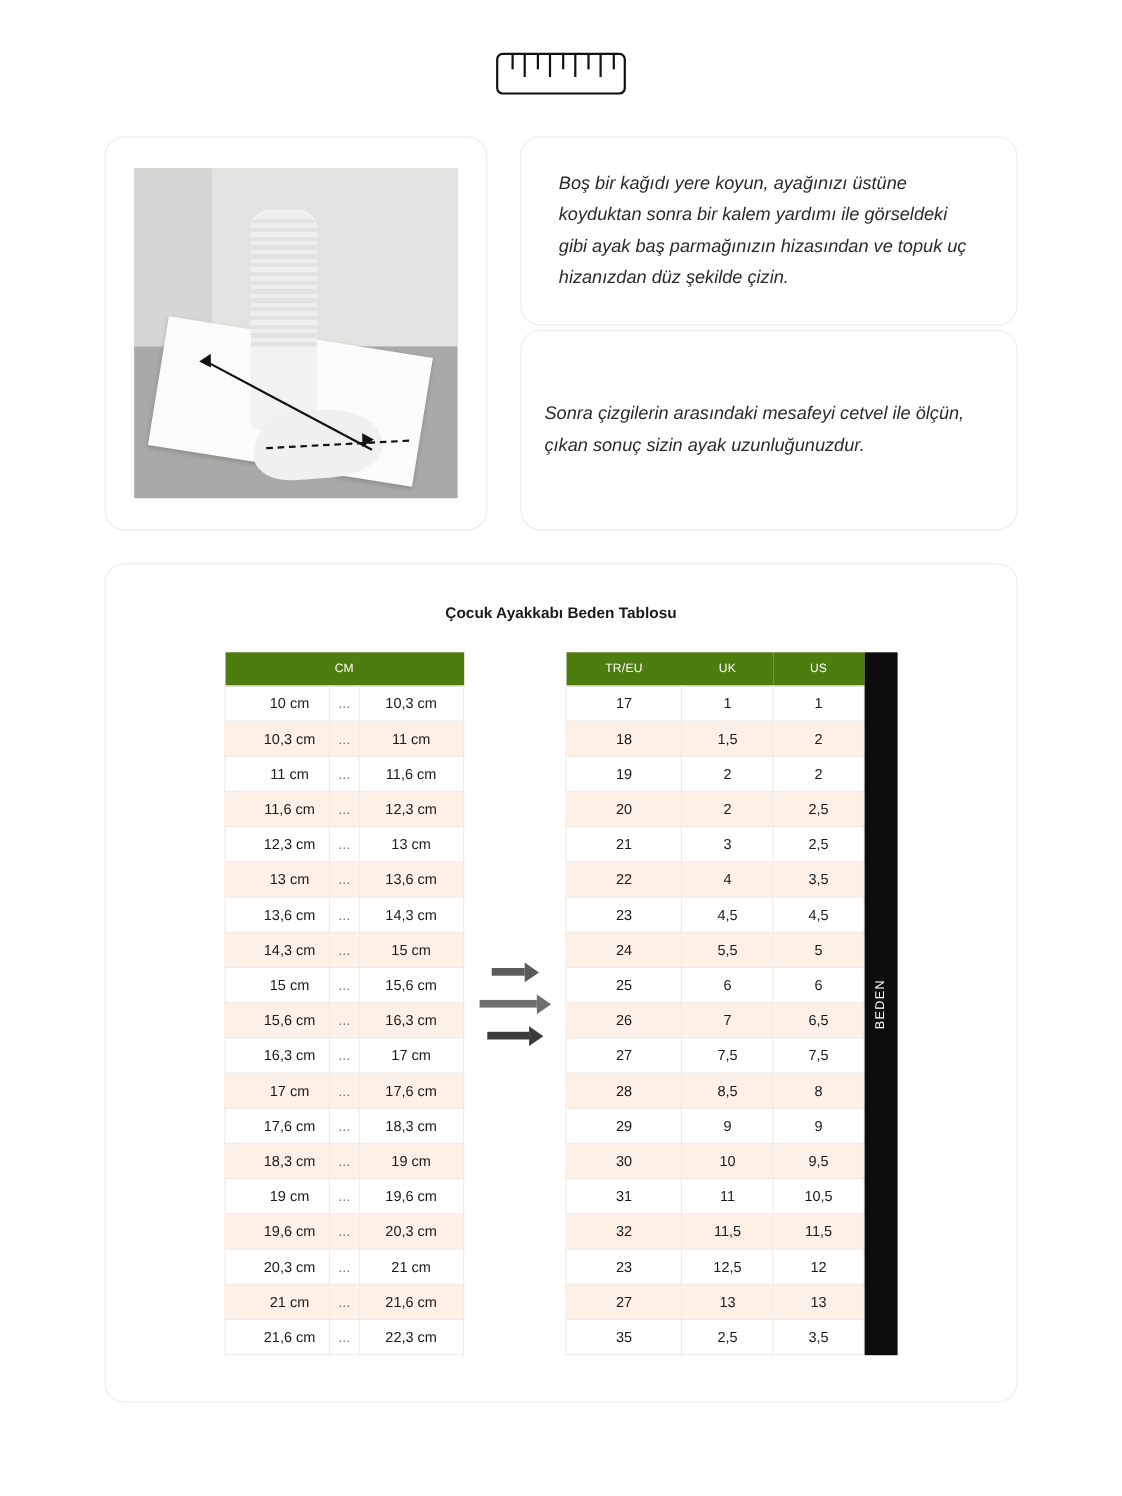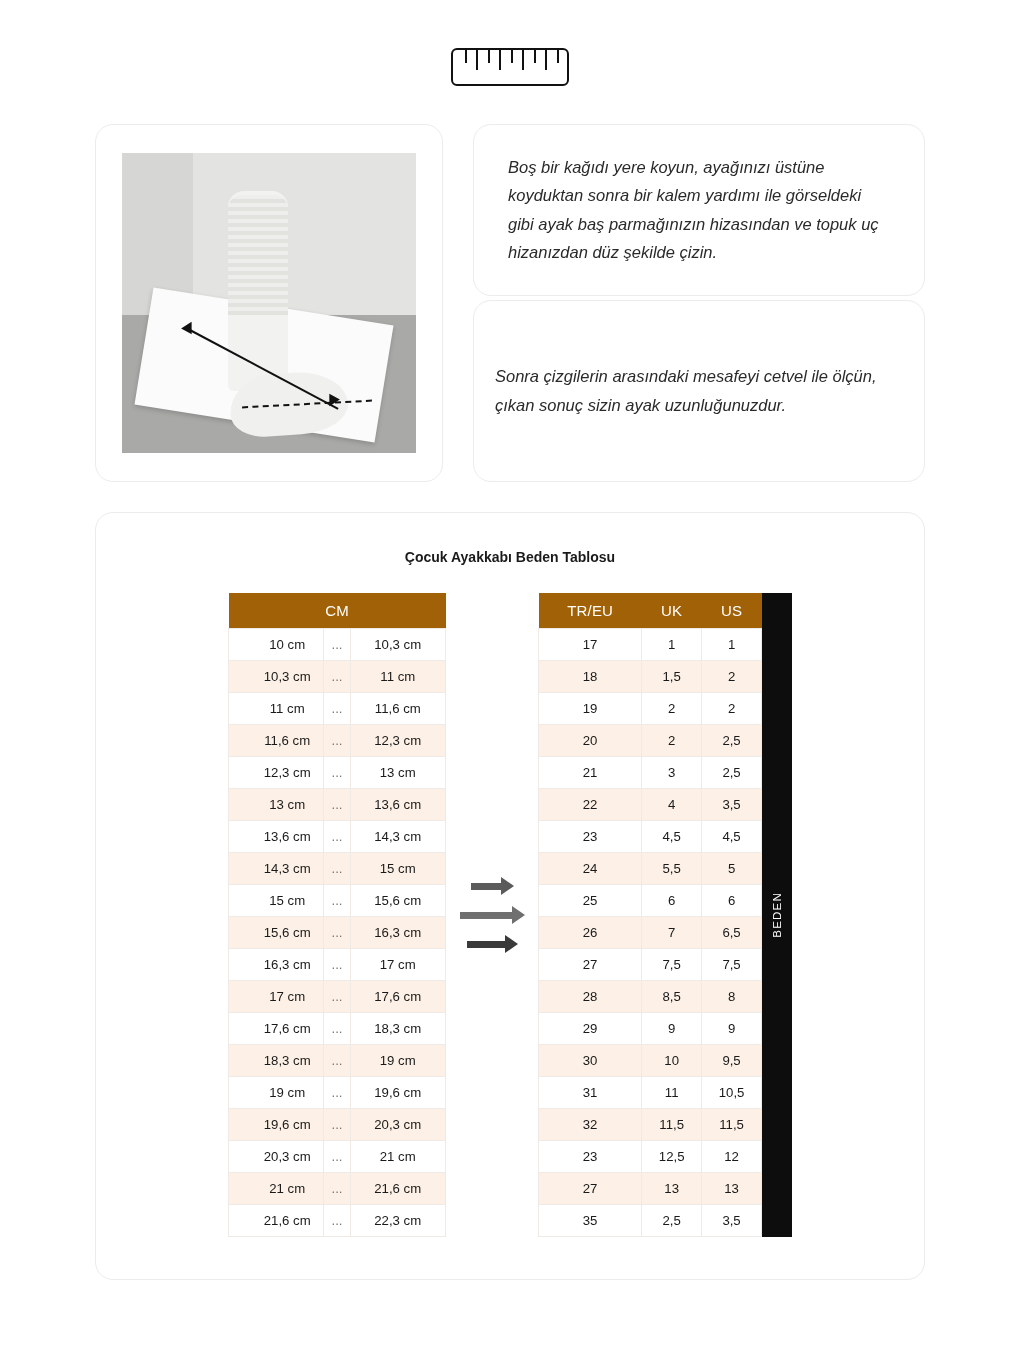--- a/index.html
+++ b/index.html
@@ -197,26 +197,26 @@
     display: flex;
     justify-content: center;
     align-items: flex-start;
     gap: 0;
   }
   table {
     border-collapse: collapse;
     font-size: 13.2px;
   }
   .cm-table { width: 218px; }
-  .size-table { width: 224px; }
+  .size-table { width: 272px; }
   th {
-    background: #a16207;
+    background: #4d7c0f;
     color: #fff;
     font-weight: normal;
-    font-size: 15px;
+    font-size: 11px;
     padding: 9px 0;
     text-align: center;
     letter-spacing: .2px;
   }
   td {
     padding: 8px 0;
     text-align: center;
     border: 1px solid #f0eae6;
     color: #1a1a1a;
   }

